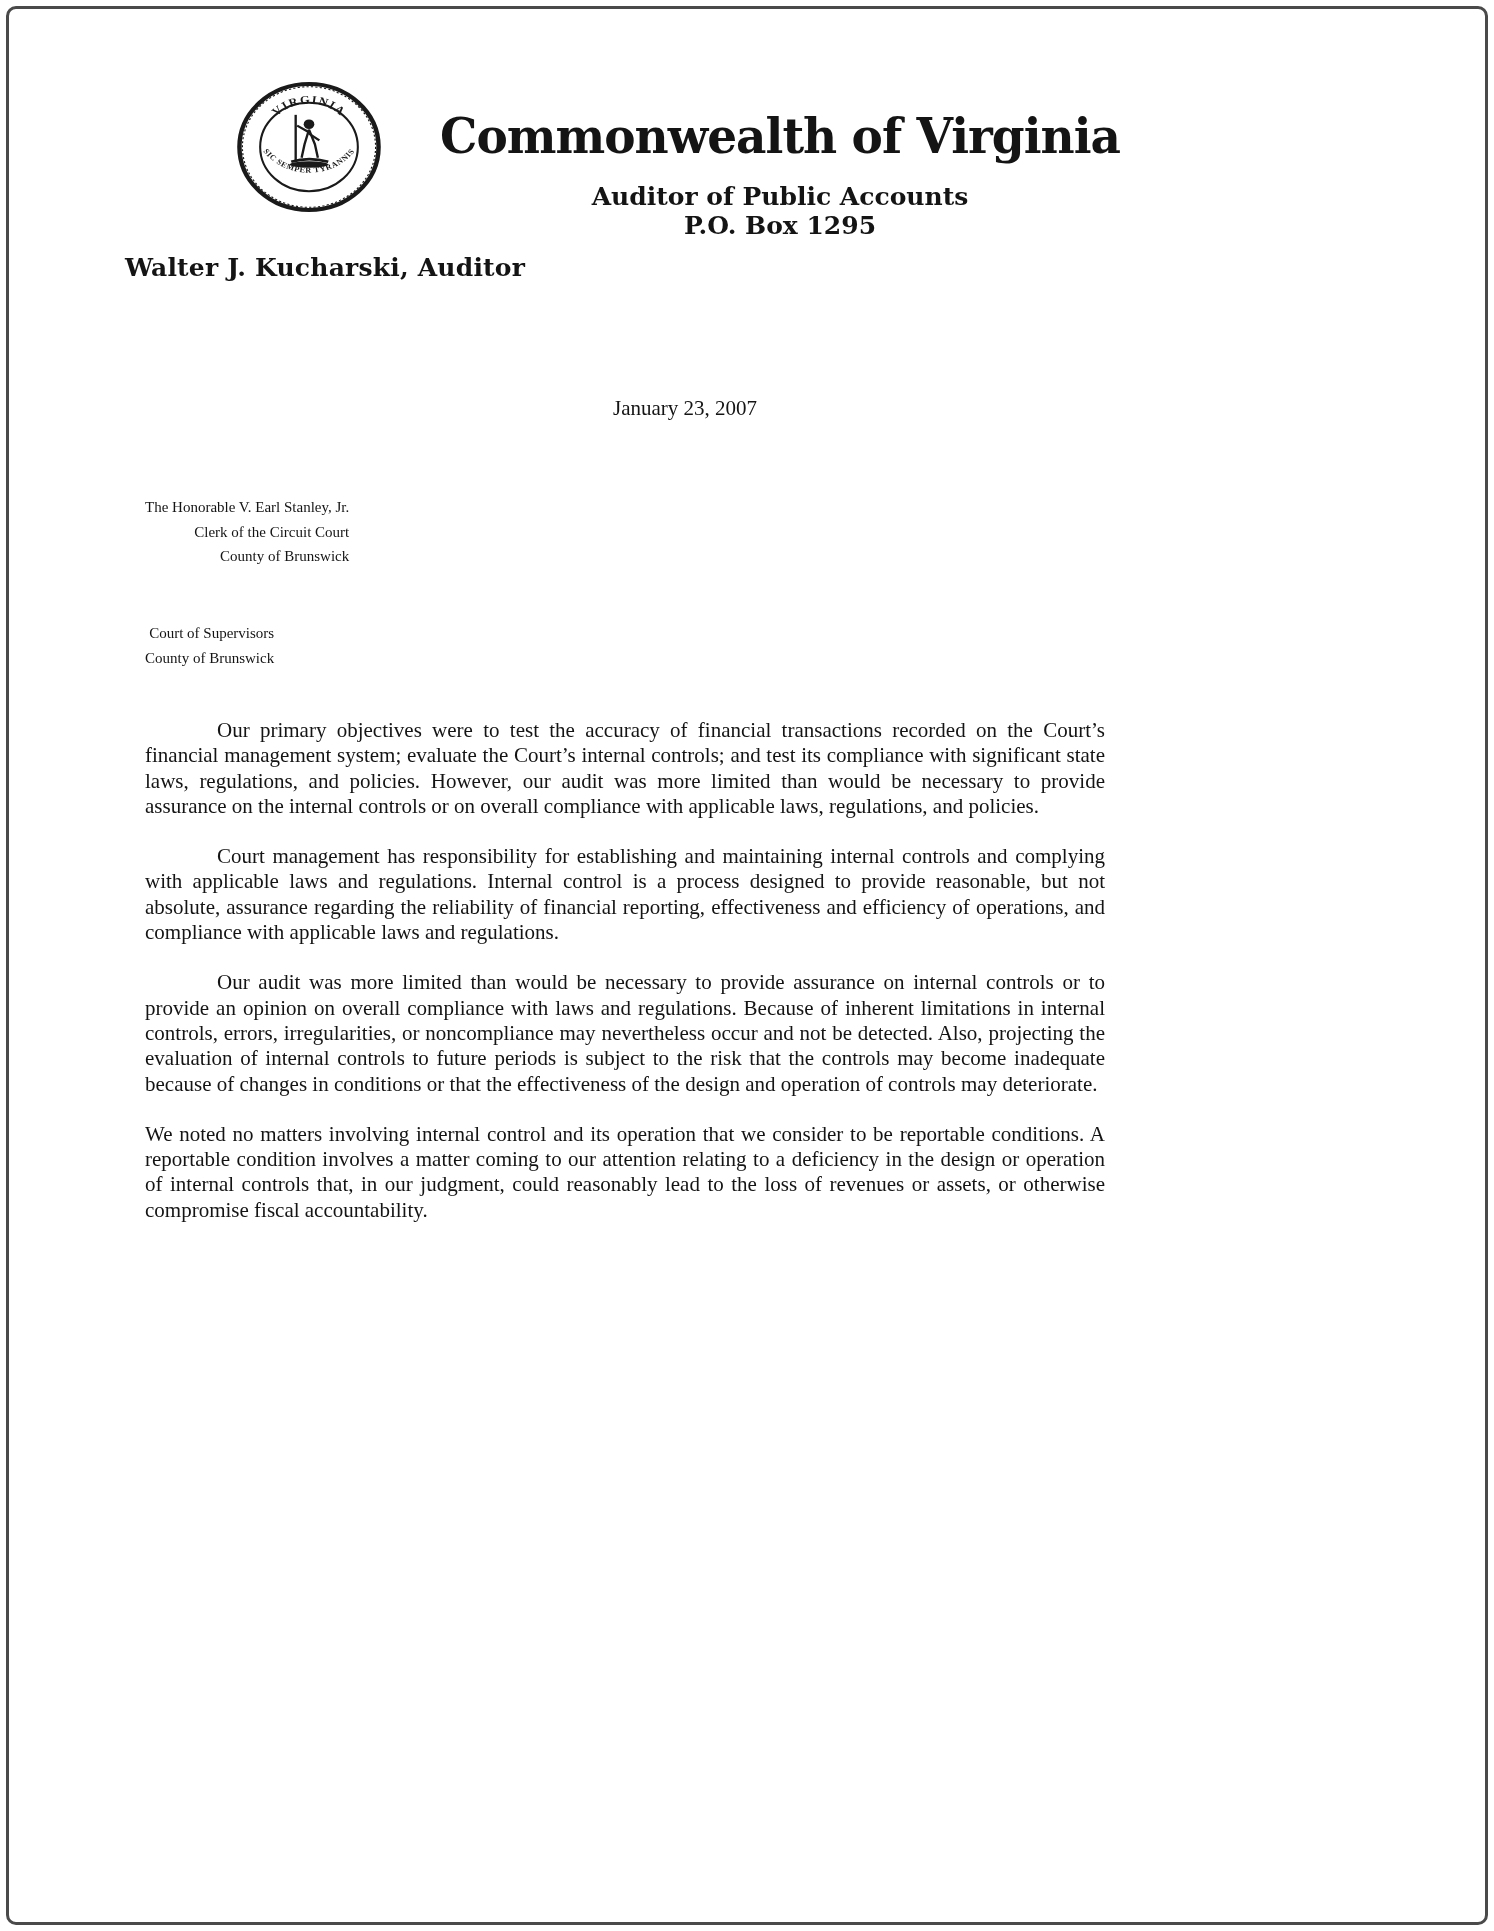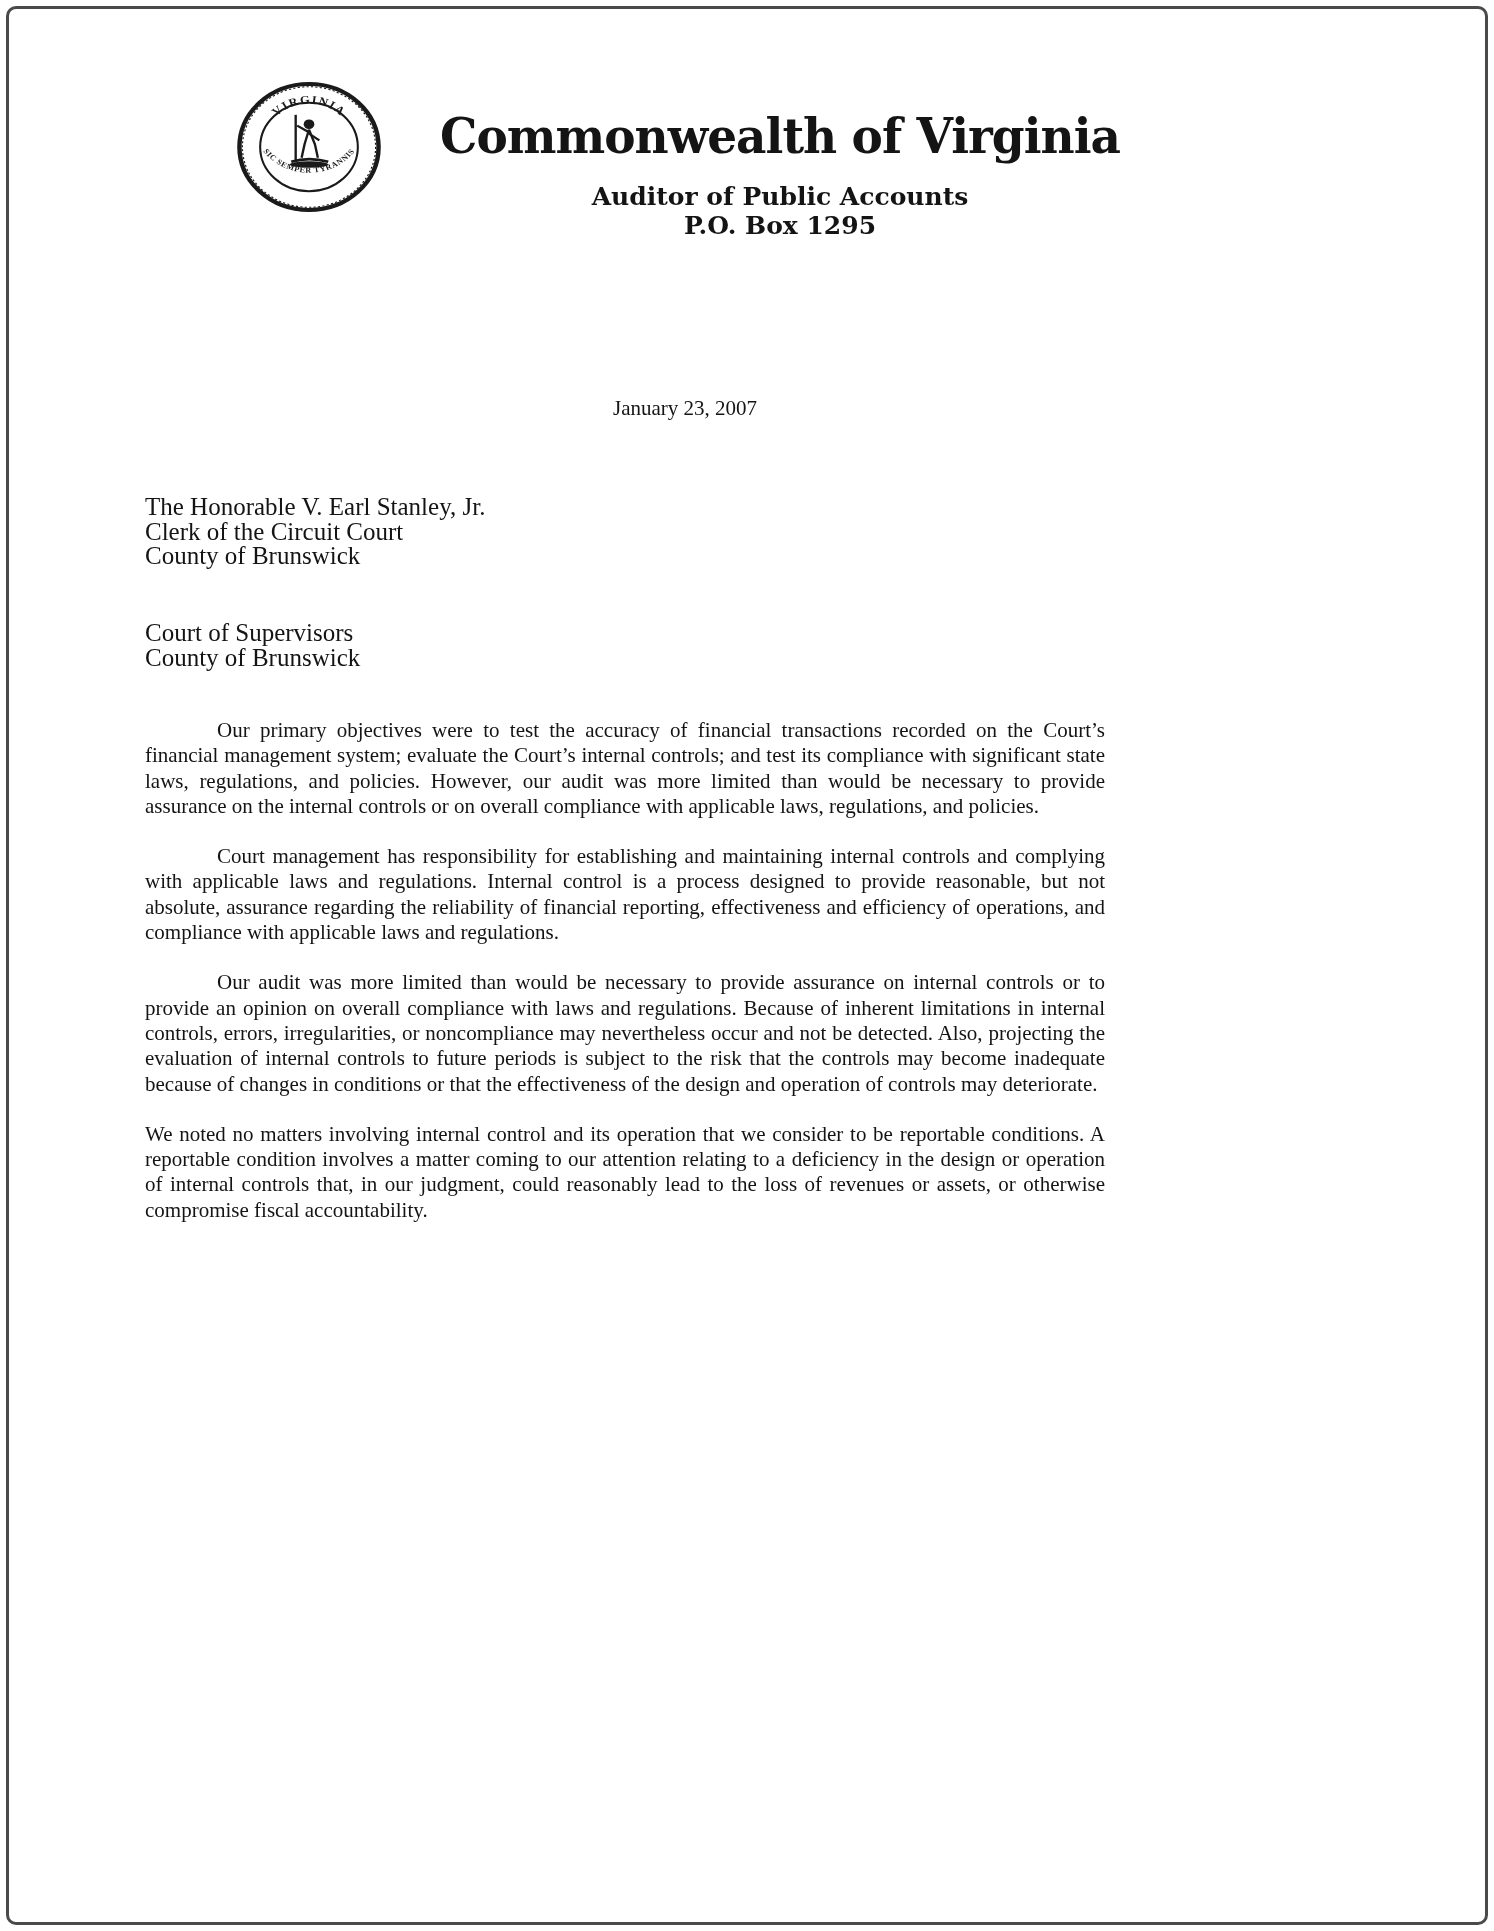--- a/index.html
+++ b/index.html
@@ -70,22 +70,23 @@
   
   .date-line {
     position: absolute;
     left: 613px;
     top: 396px;
     font-size: 21px;
   }
   .recipient-block {
     position: absolute;
     left: 145px;
-    font-size: 25px;
+    font-size: 15px;
     line-height: 24.6px;
+    text-align: right;
   }
   .recipient-1 { top: 495px; }
   .recipient-2 { top: 621px; }
 
   .body-text {
     position: absolute;
     left: 145px;
     top: 718px;
     width: 960px;
     font-size: 21px;
@@ -137,20 +138,21 @@
     </svg>
   </div>
 
   <div class="org-title">Commonwealth of Virginia</div>
 
   <div class="office-block">
     <div>Auditor of Public Accounts</div>
     <div>P.O. Box 1295</div>
   </div>
 
+  <div class="auditor-name">Walter J. Kucharski, Auditor</div>
 
   <div class="date-line">January 23, 2007</div>
 
   <div class="recipient-block recipient-1">
     <div>The Honorable V. Earl Stanley, Jr.</div>
     <div>Clerk of the Circuit Court</div>
     <div>County of Brunswick</div>
   </div>
 
   <div class="recipient-block recipient-2">

